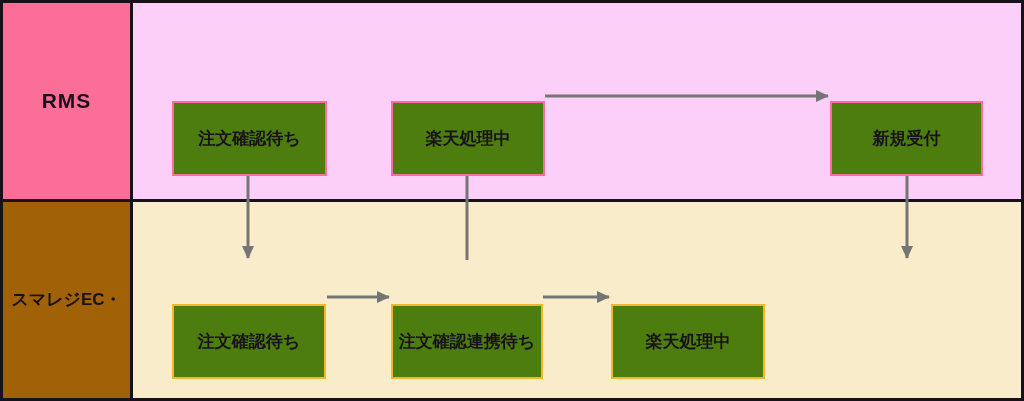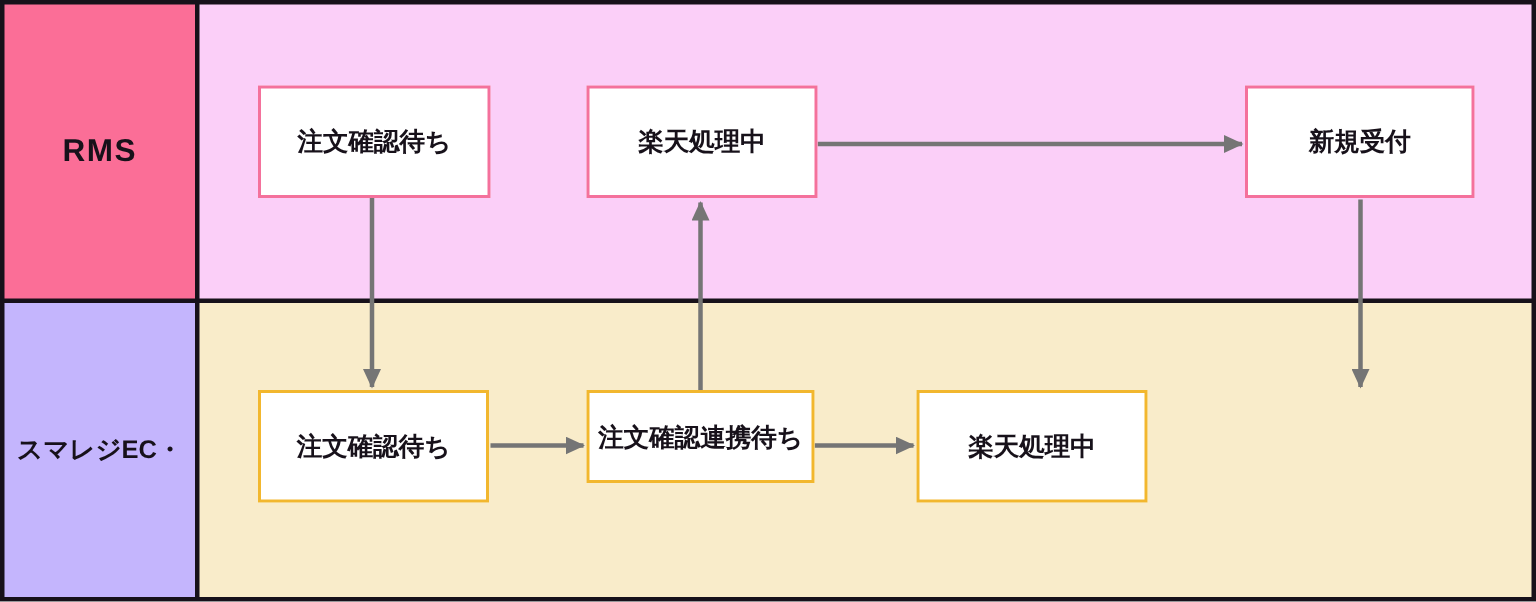--- a/index.html
+++ b/index.html
@@ -19,33 +19,34 @@
     gap:3px;
     padding:3px;
     box-sizing:border-box;
   }
   .cell{position:relative;}
   .lane-label{
     display:flex;align-items:center;justify-content:center;
     color:#17111a;
   }
   .lane-label.rms{background:#fb6e97;}
-  .lane-label.smaregi{background:#c4b5fd;}
+  .lane-label.smaregi{background:#a16207;}
   .band.rms{background:#fbcff8;}
   .band.smaregi{background:#f9ecca;}
   .rms-title{font-size:21px;font-weight:bold;letter-spacing:1px;}
   .smaregi-title{font-size:17px;font-weight:bold;line-height:1.4;text-align:left;}
   .node{
     position:absolute;
-    background:#ffffff;
+    background:#4d7c0f;
     display:flex;align-items:center;justify-content:center;
     box-sizing:border-box;
     font-size:17px;font-weight:bold;color:#17111a;
     text-align:center;
     z-index:3;
+    margin-top:44px;
   }
   .node.rms-node{border:2px solid #f4719c;}
   .node.smaregi-node{border:2px solid #f2b72e;}
   .arrows{position:absolute;left:0;top:0;z-index:2;}
   .arrows line{stroke:#757575;stroke-width:3;}
 </style>
 </head>
 <body>
 
 <div class="frame">
@@ -83,20 +84,20 @@
   <div class="node rms-node" style="left:391px;top:57px;width:154px;height:75px">
     <span>楽天処理中</span>
   </div>
   <div class="node rms-node" style="left:830px;top:57px;width:153px;height:75px">
     <span>新規受付</span>
   </div>
 
   <div class="node smaregi-node" style="left:172px;top:260px;width:154px;height:75px">
     <span>注文確認待ち</span>
   </div>
-  <div class="node smaregi-node" style="left:391px;top:260px;width:152px;height:62px">
+  <div class="node smaregi-node" style="left:391px;top:260px;width:152px;height:75px">
     <span>注文確認連携待ち</span>
   </div>
   <div class="node smaregi-node" style="left:611px;top:260px;width:154px;height:75px">
     <span>楽天処理中</span>
   </div>
 
 </div>
 
 </body></html>

